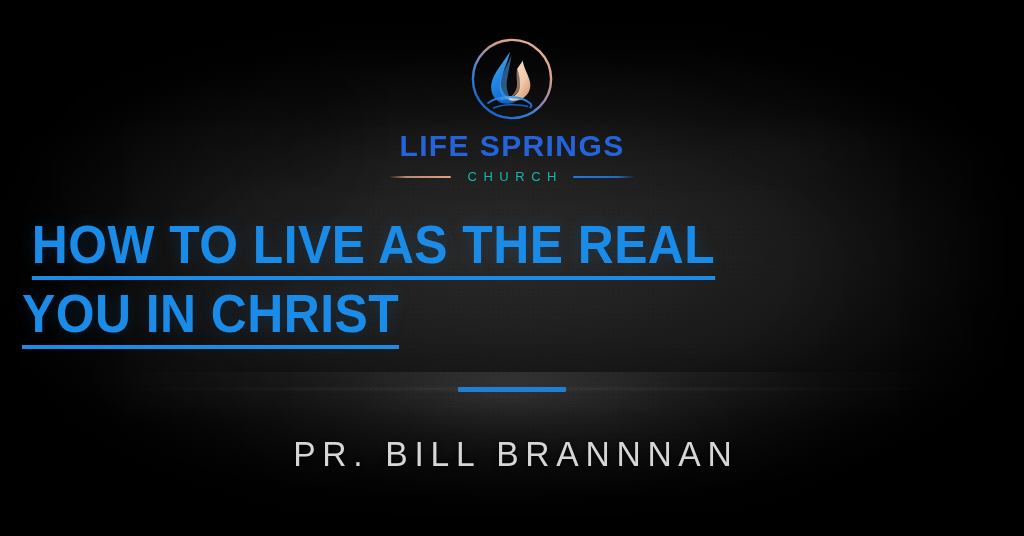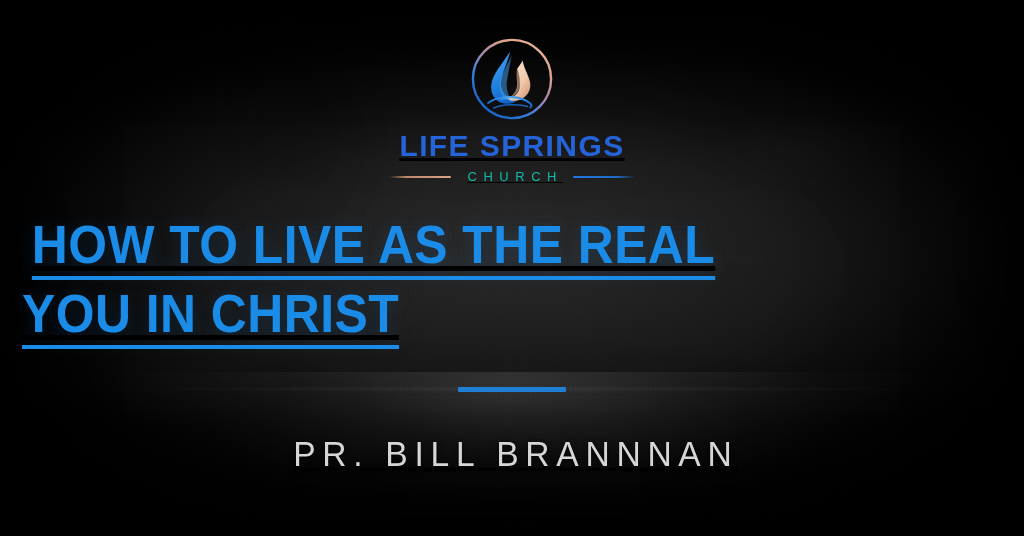--- a/index.html
+++ b/index.html
@@ -108,21 +108,20 @@
       inset 0 0 180px 60px rgba(0,0,0,0.55);
   }
 
   
   .content {
     position: absolute;
     inset: 0;
     display: flex;
     flex-direction: column;
     align-items: center;
-    text-decoration: underline;
   }
 
   
   .logo-block {
     margin-top: 33px;
     display: flex;
     flex-direction: column;
     align-items: center;
   }
   .logo-mark {

